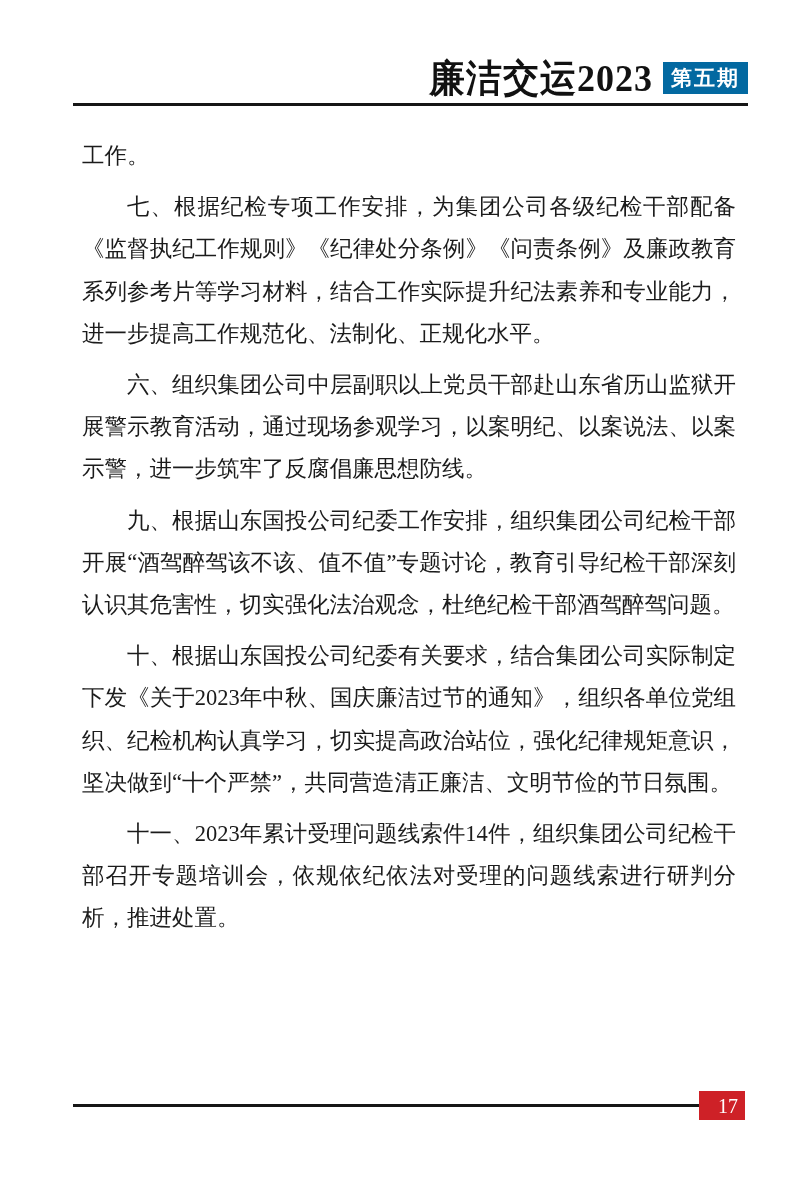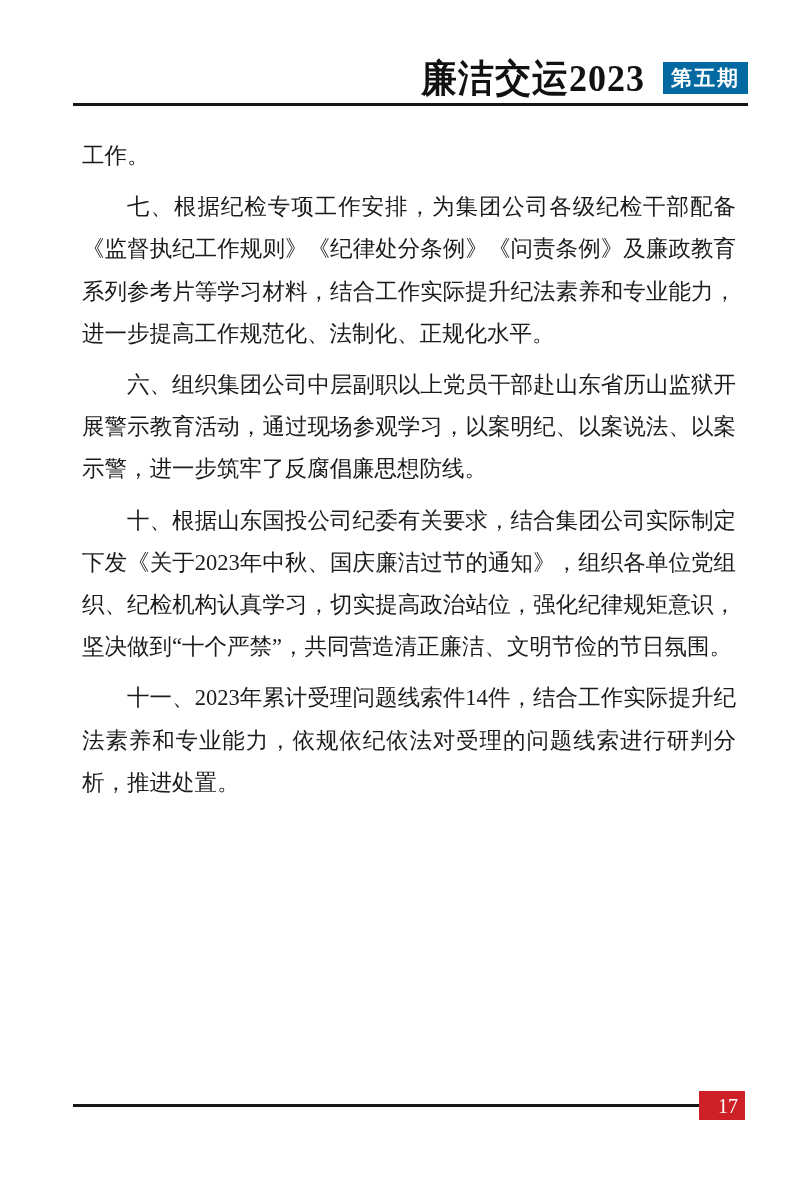--- a/index.html
+++ b/index.html
@@ -17,21 +17,21 @@
   .header {
     position: absolute;
     left: 73px;
     right: 52px;
     top: 60px;
   }
   .header-row {
     display: flex;
     justify-content: flex-end;
     align-items: center;
-    gap: 18px;
+    gap: 10px;
     padding-bottom: 7px;
   }
   .masthead-title {
     font-size: 36px;
     font-weight: 700;
     letter-spacing: 1px;
     line-height: 1;
     transform: scaleY(1.05);
     color: #111111;
     white-space: nowrap;
@@ -109,22 +109,23 @@
       <div class="masthead-title">廉洁交运2023</div>
       <div class="issue-badge" style="background: #0369a1;">第五期</div>
     </div>
     <div class="header-rule"></div>
   </div>
 
   <div class="content">
     <p class="no-indent">工作。</p>
     <p>七、根据纪检专项工作安排，为集团公司各级纪检干部配备《监督执纪工作规则》《纪律处分条例》《问责条例》及廉政教育系列参考片等学习材料，结合工作实际提升纪法素养和专业能力，进一步提高工作规范化、法制化、正规化水平。</p>
     <p>六、组织集团公司中层副职以上党员干部赴山东省历山监狱开展警示教育活动，通过现场参观学习，以案明纪、以案说法、以案示警，进一步筑牢了反腐倡廉思想防线。</p>
+    <p>九、根据山东国投公司纪委工作安排，组织集团公司纪检干部开展“酒驾醉驾该不该、值不值”专题讨论，教育引导纪检干部深刻认识其危害性，切实强化法治观念，杜绝纪检干部酒驾醉驾问题。</p>
     <p>十、根据山东国投公司纪委有关要求，结合集团公司实际制定下发《关于2023年中秋、国庆廉洁过节的通知》，组织各单位党组织、纪检机构认真学习，切实提高政治站位，强化纪律规矩意识，坚决做到“十个严禁”，共同营造清正廉洁、文明节俭的节日氛围。</p>
-    <p>十一、2023年累计受理问题线索件14件，结合工作实际提升纪法素养和专业能力，依规依纪依法对受理的问题线索进行研判分析，推进处置。</p>
+    <p>十一、2023年累计受理问题线索件14件，组织集团公司纪检干部召开专题培训会，依规依纪依法对受理的问题线索进行研判分析，推进处置。</p>
   </div>
 
   <div class="footer">
     <div class="footer-rule"></div>
     <div class="page-number-badge" style="background: rgb(206, 33, 39); padding-left: 12px;">17</div>
   </div>
 
 </div>
 
 </body></html>

